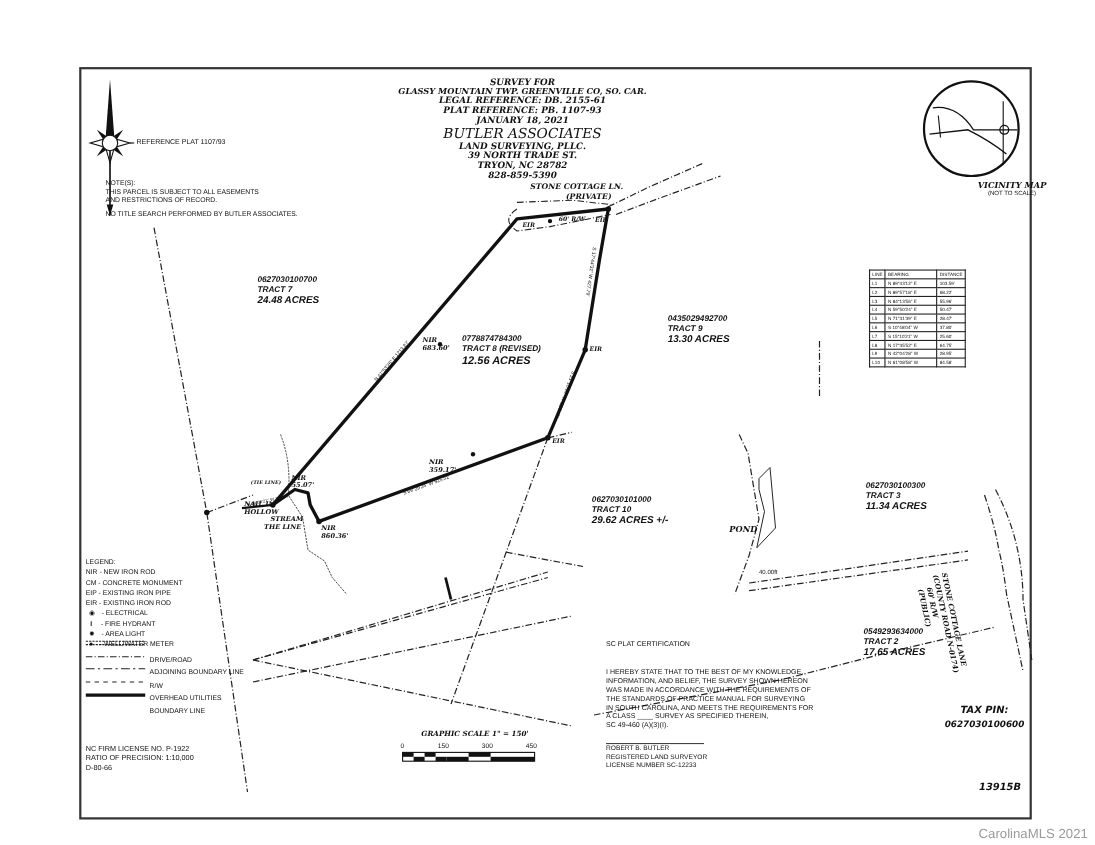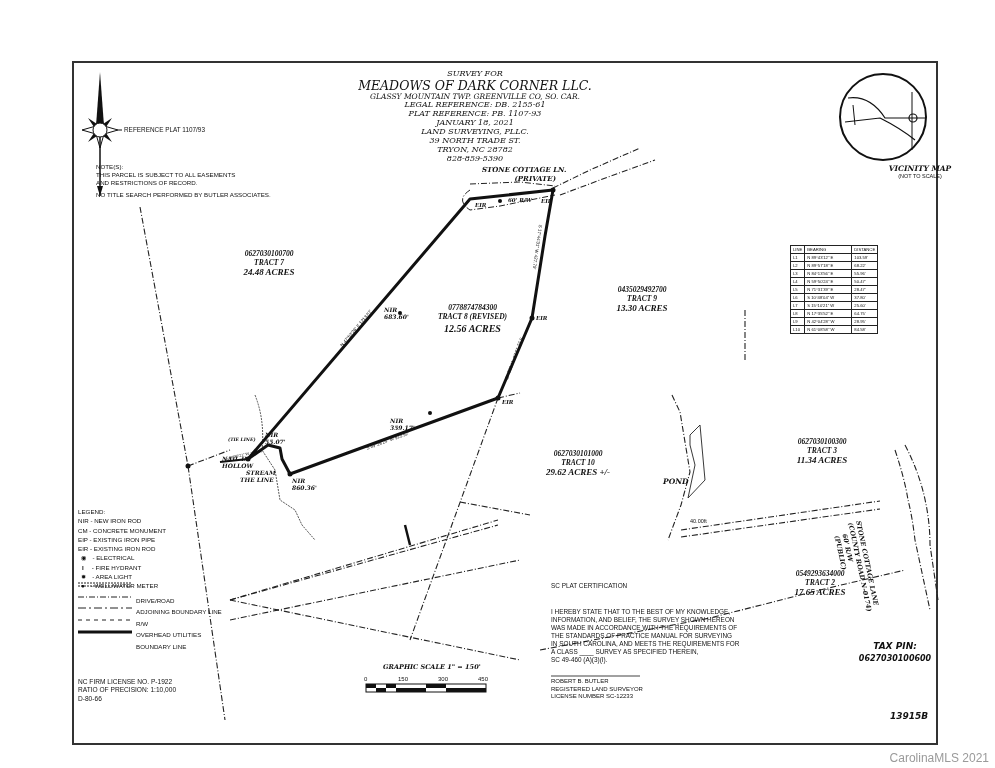--- a/index.html
+++ b/index.html
@@ -4,22 +4,22 @@
 <style>
   html,body{margin:0;padding:0;background:#fff;}
   body{width:995px;height:768px;position:relative;overflow:hidden;font-family:"Liberation Sans",sans-serif;color:#111;}
   #sheet{position:absolute;left:72px;top:61px;width:866px;height:684px;border:2px solid #333;box-sizing:border-box;background:#fff;}
   svg#plat{position:absolute;left:0;top:0;width:995px;height:768px;}
   .t{position:absolute;white-space:nowrap;line-height:1;}
   .serif{font-family:"DejaVu Serif",serif;font-style:italic;font-weight:bold;}
   .sans{font-family:"Liberation Sans",sans-serif;}
   .c{text-align:center;}
   #title-block{position:absolute;left:350px;top:70px;width:250px;text-align:center;}
-  #title-block div{font-family:"DejaVu Serif",serif;font-style:italic;font-weight:normal;line-height:1.12;}
-  .tract{position:absolute;text-align:center;font-family:Liberation Serif, serif;font-style:italic;font-weight:bold;font-size:7.5px;line-height:1.2;}
+  #title-block div{font-family:"DejaVu Serif",serif;font-style:italic;font-weight:bold;line-height:1.12;}
+  .tract{position:absolute;font-family:Liberation Sans, sans-serif;font-style:italic;font-weight:bold;font-size:7.5px;line-height:1.2;}
   .tract .ac{font-size:9px;}
   #legend{position:absolute;left:78px;top:507px;font-size:6.2px;line-height:9.3px;}
   #legend .row{display:flex;align-items:center;gap:6px;}
   #cert{position:absolute;left:551px;top:608px;font-size:6.4px;line-height:8px;}
   #surveyor{position:absolute;left:551px;top:678px;font-size:6px;line-height:7.6px;}
   #bottomleft{position:absolute;left:78px;top:678px;font-size:6.6px;line-height:8.4px;}
   #linetable{position:absolute;left:790px;top:245px;border-collapse:collapse;font-size:4.2px;}
   #linetable td{border:1px solid #222;padding:0 2px;height:7px;line-height:7px;}
   #watermark{position:absolute;right:6px;bottom:3px;font-size:12px;color:#9a9a9a;}
 </style>
@@ -123,25 +123,25 @@
 
 <div class="t sans" style="left:96px;top:163px;font-size:6.2px;line-height:8px;">
   <div>NOTE(S):</div>
   <div>THIS PARCEL IS SUBJECT TO ALL EASEMENTS</div>
   <div>AND RESTRICTIONS OF RECORD.</div>
   <div style="margin-top:4px">NO TITLE SEARCH PERFORMED BY BUTLER ASSOCIATES.</div>
 </div>
 
 <div id="title-block">
   <div style="font-size:8px">SURVEY FOR</div>
-  <div style="font-size:12.5px;font-weight:normal">MEADOWS OF DARK CORNER LLC.</div>
   <div style="font-size:7.5px">GLASSY MOUNTAIN TWP. GREENVILLE CO, SO. CAR.</div>
   <div style="font-size:8px">LEGAL REFERENCE:  DB.  2155-61</div>
   <div style="font-size:8px">PLAT REFERENCE:  PB.  1107-93</div>
   <div style="font-size:8px">JANUARY 18, 2021</div>
+  <div style="font-size:12.5px;font-weight:normal">BUTLER ASSOCIATES</div>
   <div style="font-size:8px">LAND SURVEYING, PLLC.</div>
   <div style="font-size:8px">39 NORTH TRADE ST.</div>
   <div style="font-size:8px">TRYON, NC  28782</div>
   <div style="font-size:8px">828-859-5390</div>
 </div>
 
 <div class="t c" style="left:880px;top:165px;width:80px;">
   <div class="serif" style="font-size:7.5px">VICINITY MAP</div>
   <div class="sans" style="font-size:5.5px;margin-top:1px">(NOT TO SCALE)</div>
 </div>

